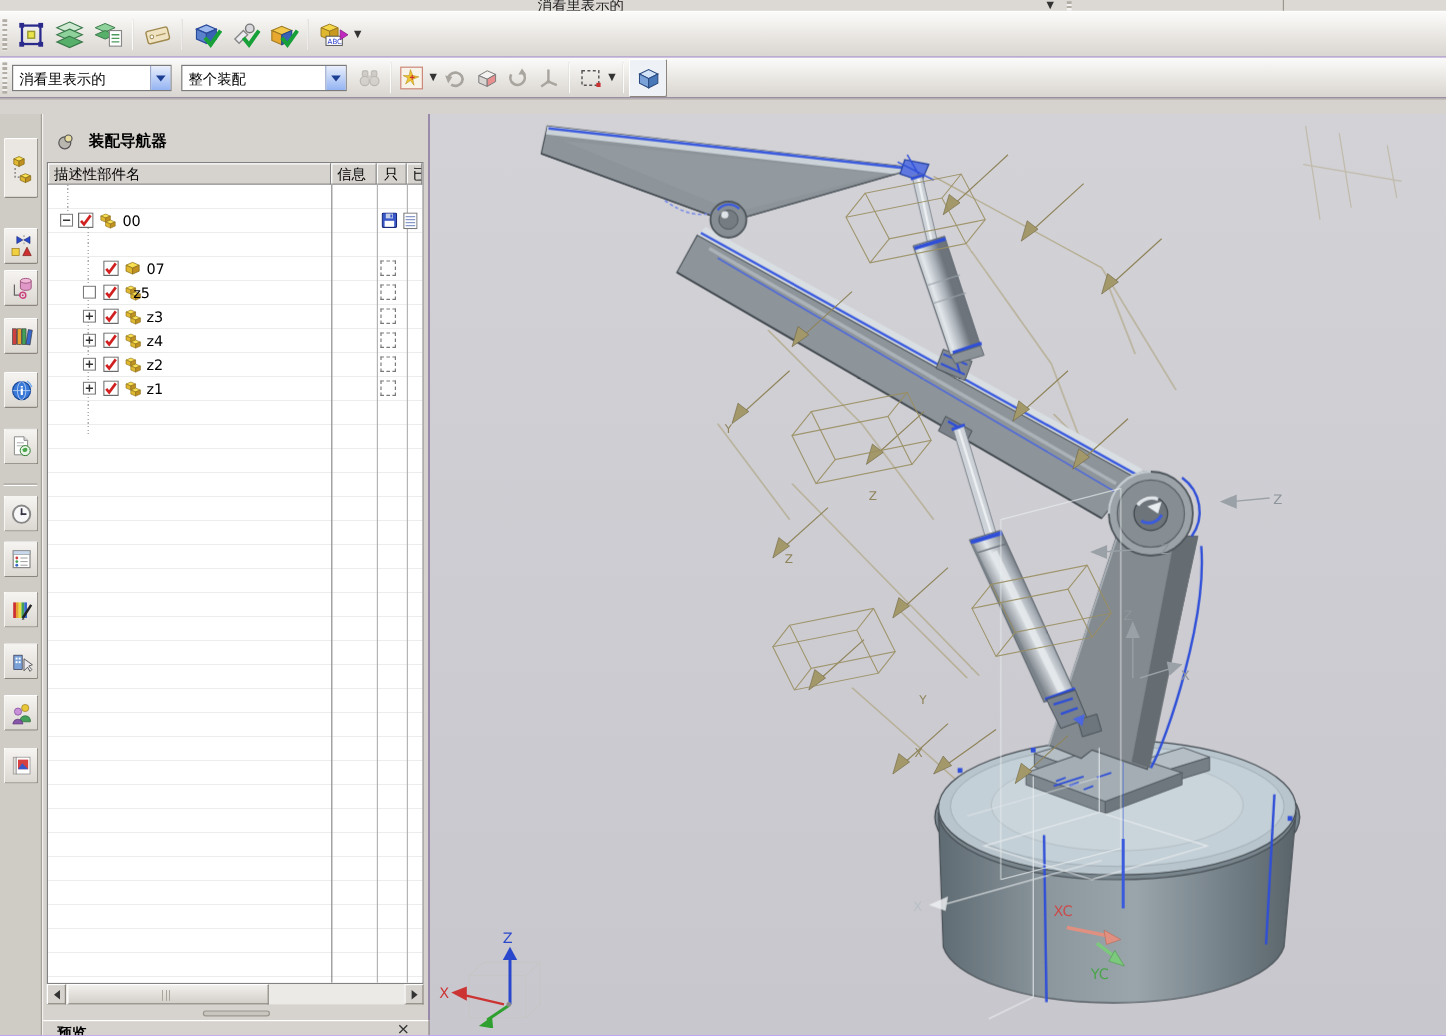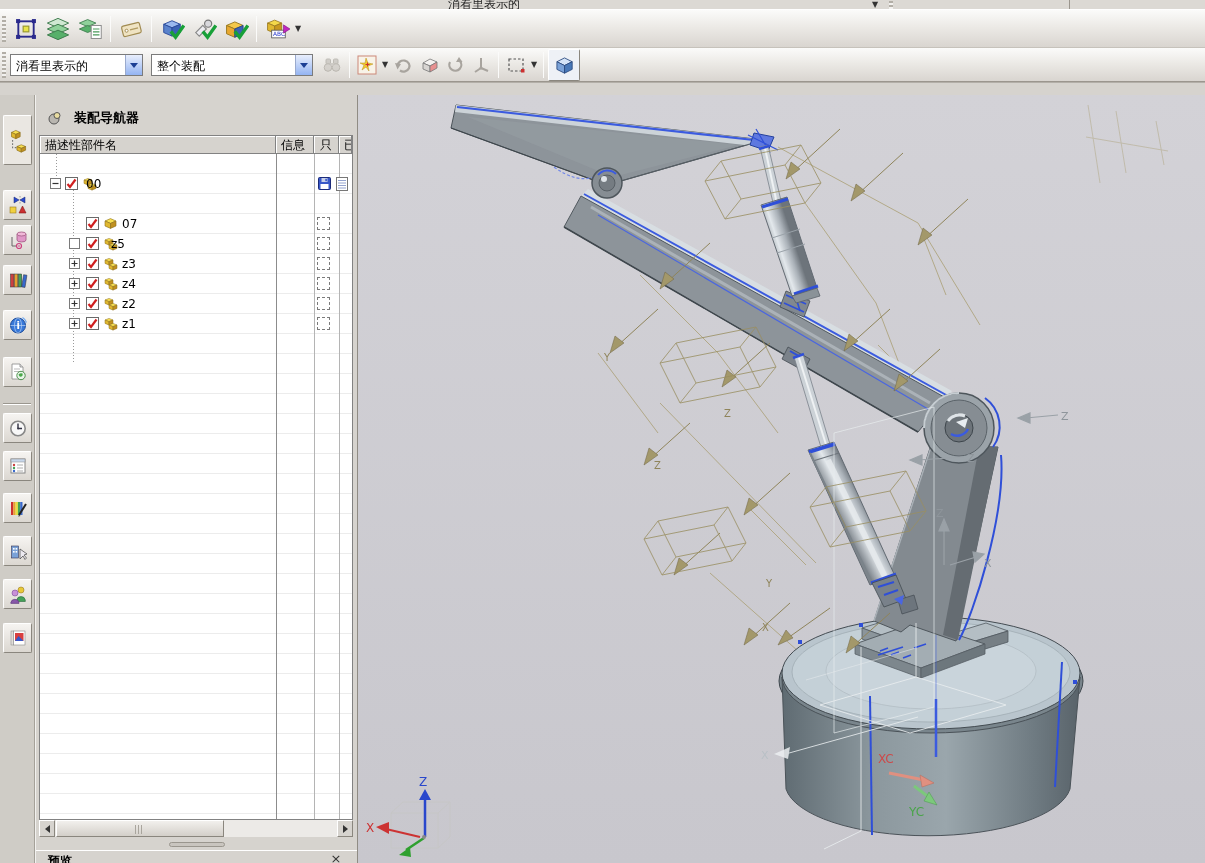--- a/index.html
+++ b/index.html
@@ -157,21 +157,21 @@
 
   <div id="tb2" class="tbrow">
     <span class="grip"></span>
     <span class="combo" style="width:133px">
       <span class="val">消看里表示的</span>
       <span class="drop">
           <i></i>
         </span>
     </span>
     <span style="width:8px"></span>
-    <span class="combo" style="width:162px">
+    <span class="combo" style="width:138px">
       <span class="val">整个装配</span>
       <span class="drop">
           <i></i>
         </span>
     </span>
     <span style="width:6px"></span>
     <span class="tbtn small">
         <svg width="22" height="22" viewBox="0 0 22 22" opacity=".55">
           <rect x="5" y="5" width="4.5" height="5" rx="1" fill="#b8b4ae" stroke="#98948c"></rect>
           <rect x="12.5" y="5" width="4.5" height="5" rx="1" fill="#b8b4ae" stroke="#98948c"></rect>
@@ -385,21 +385,21 @@
           <span class="ticon" style="left:41px">
               <svg width="17" height="15" viewBox="0 0 17 15">
                 <path d="M3,4 7,2.4 11,4 7,5.6Z" fill="#f8e050" stroke="#8a6d1a" stroke-width=".5"></path>
                 <path d="M3,4v3.4l4,1.7V5.6Z" fill="#e0b830" stroke="#8a6d1a" stroke-width=".5"></path>
                 <path d="M11,4v3.4L7,9.1V5.6Z" fill="#c09020" stroke="#8a6d1a" stroke-width=".5"></path>
                 <path d="M7,9 11,7.4 15,9 11,10.6Z" fill="#f8e050" stroke="#8a6d1a" stroke-width=".5"></path>
                 <path d="M7,9v3.4l4,1.7v-3.5Z" fill="#e0b830" stroke="#8a6d1a" stroke-width=".5"></path>
                 <path d="M15,9v3.4l-4,1.7v-3.5Z" fill="#c09020" stroke="#8a6d1a" stroke-width=".5"></path>
               </svg>
             </span>
-          <span class="tlabel" style="left:46px">00</span>
+          <span class="tlabel" style="left:62px">00</span>
           <span class="miniicon" style="left:278px;top:3px">
               <svg width="13" height="13" viewBox="0 0 13 13">
                 <rect x=".5" y=".5" width="12" height="12" rx="1" fill="#3858c8" stroke="#1a2a7a"></rect>
                 <rect x="3.5" y="1" width="6" height="4" fill="#c8d0e8"></rect>
                 <rect x="7.3" y="1.8" width="1.6" height="2.4" fill="#3858c8"></rect>
                 <rect x="2.5" y="7" width="8" height="5" fill="#fff"></rect>
               </svg>
             </span>
           <span class="miniicon" style="left:296px;top:3px">
               <svg width="12" height="14" viewBox="0 0 12 14">

